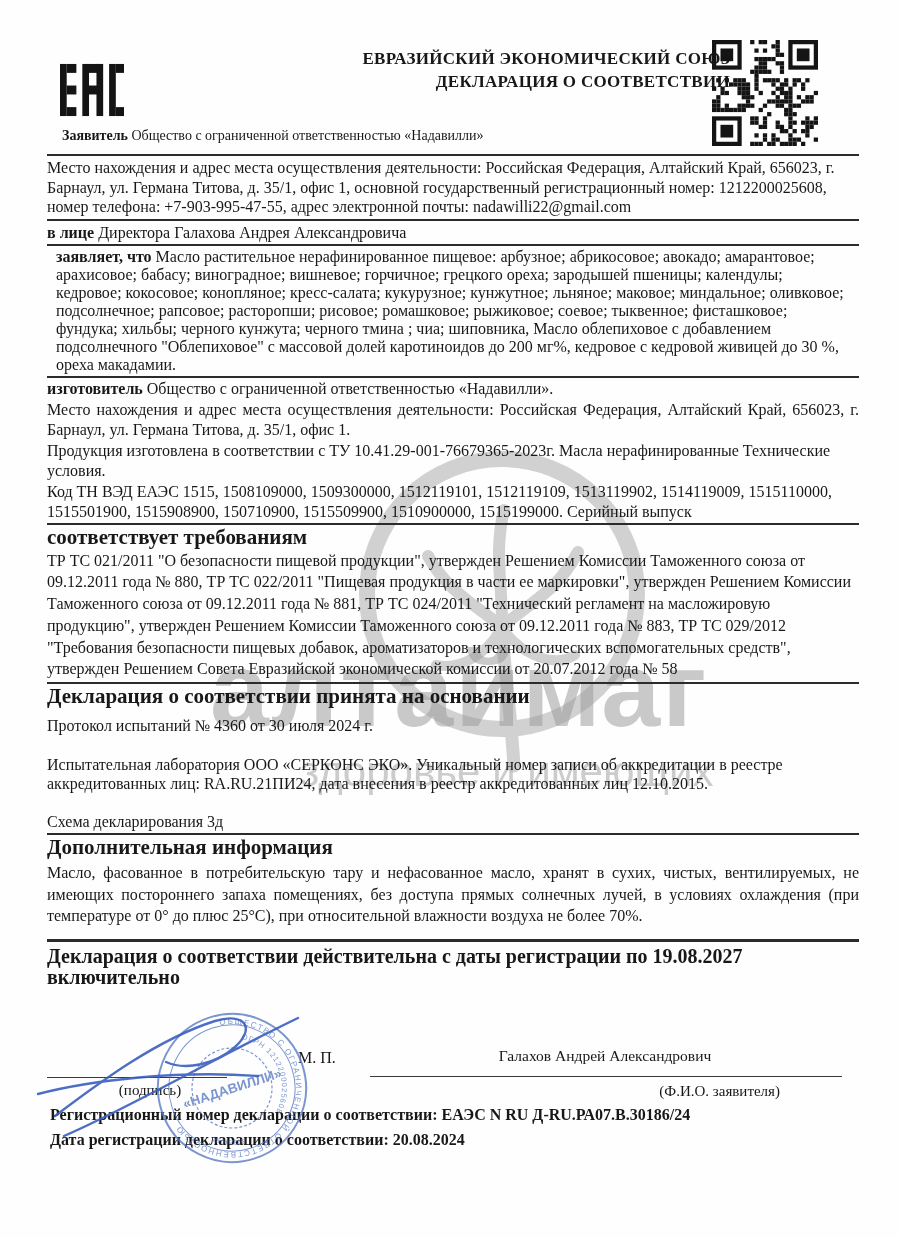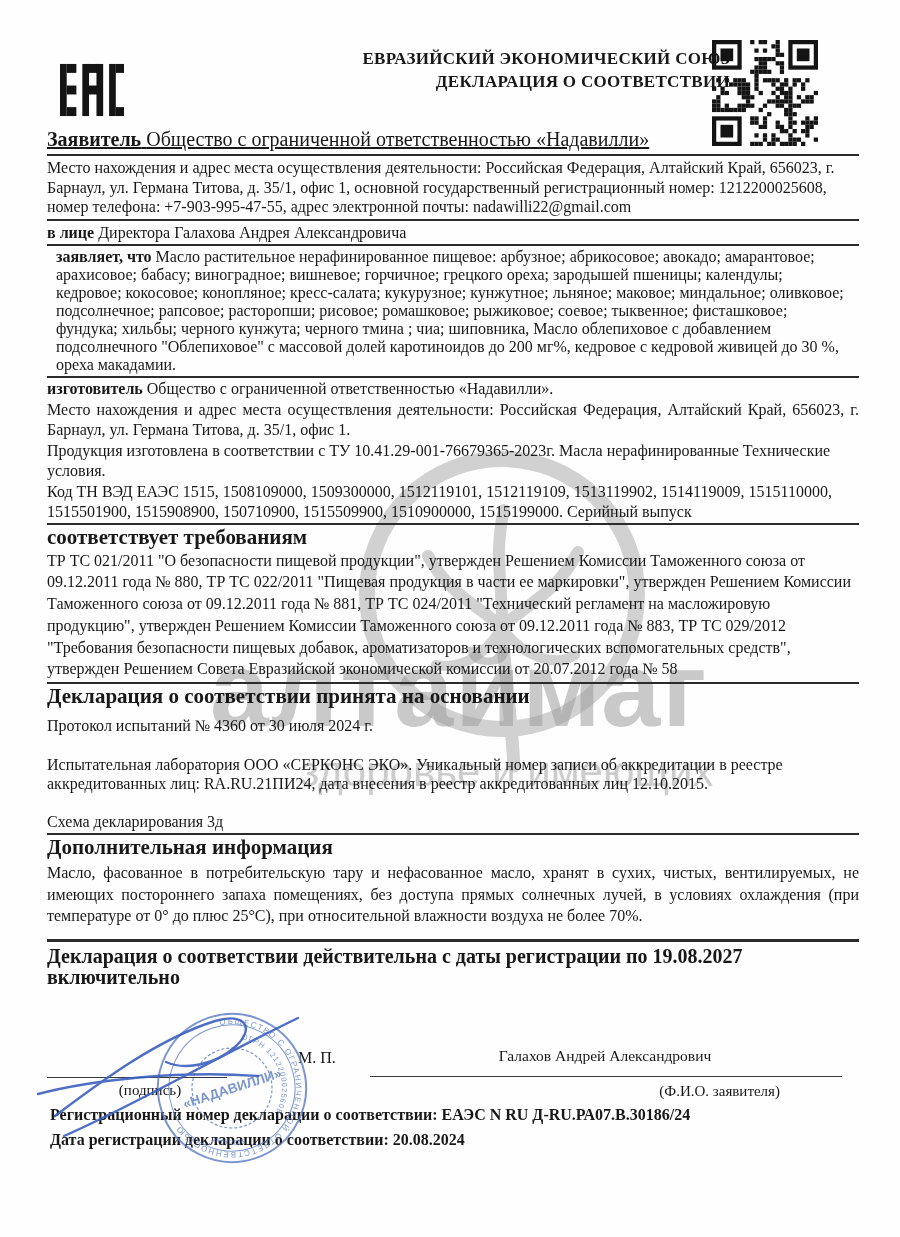--- a/index.html
+++ b/index.html
@@ -3,21 +3,21 @@
 <meta charset="utf-8">
 <style>
   html,body{margin:0;padding:0;background:#ffffff;}
   .page{position:relative;width:900px;height:1237px;background:#fefefe;overflow:hidden;
         font-family:"Liberation Serif","DejaVu Serif",serif;color:#181818;}
   
   .eac-logo{position:absolute;left:60px;top:54px;}
   .hdr-title{position:absolute;left:170px;right:170px;top:47px;text-align:right;
              font-weight:bold;font-size:17px;line-height:23px;letter-spacing:.3px;}
   .qr{position:absolute;left:712px;top:40px;}
-  .applicant-row{position:absolute;left:47px;top:128px;width:650px;font-size:20px;text-decoration:underline;}
+  .applicant-row{position:absolute;left:62px;top:128px;width:650px;font-size:14px;}
   b.lbl{font-weight:bold;}
   
   .flow{position:absolute;left:47px;top:153px;width:812px;z-index:2;}
   .rule{border:none;border-top:2px solid #2b2b2b;margin:1px 0;}
   .rule.thick{border-top-width:3px;margin-top:12px;}
   .para{margin:2px 0;font-size:16px;line-height:19.5px;}
   .addr{line-height:19.5px;}
   .inface{line-height:19px;}
   .declares{line-height:18px;margin:2px 9px;}
   .manu{line-height:20px;margin:1px 0;}

